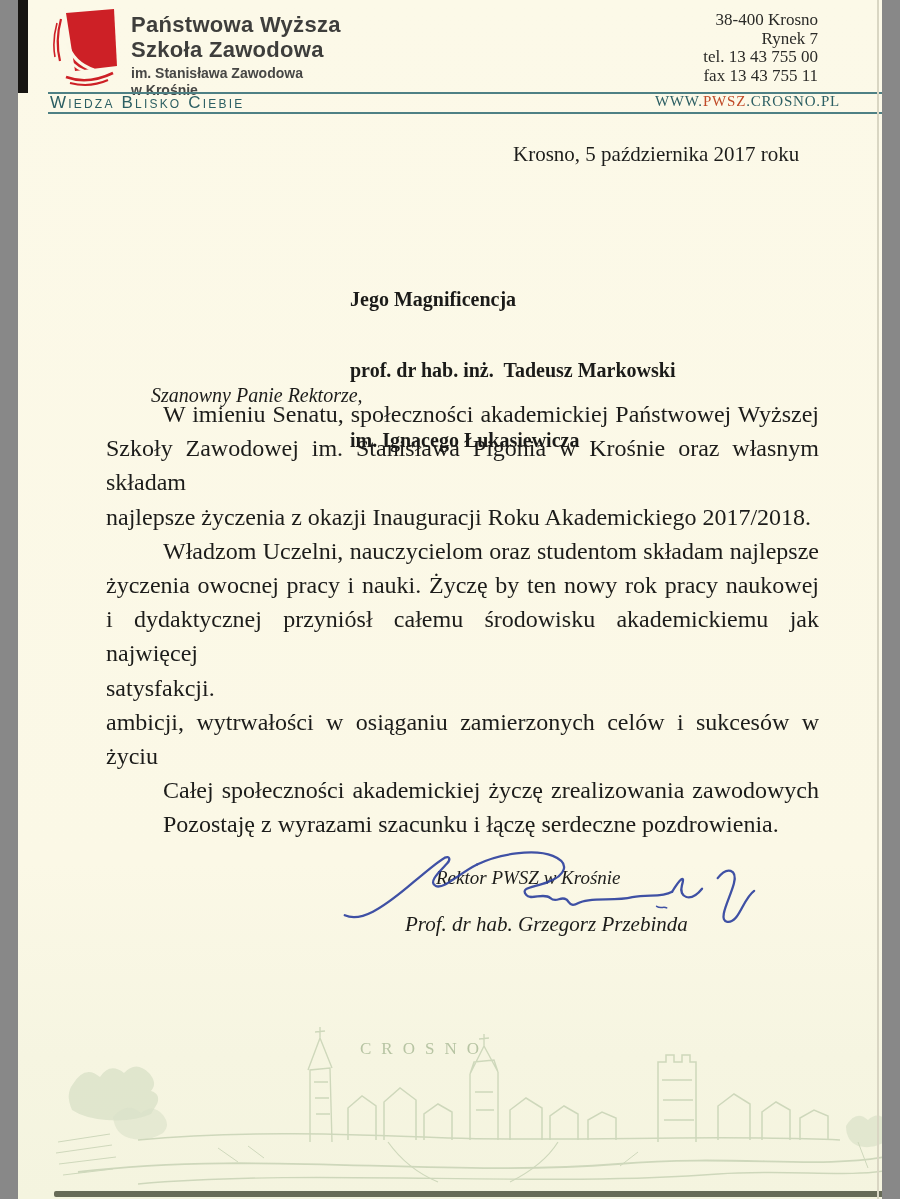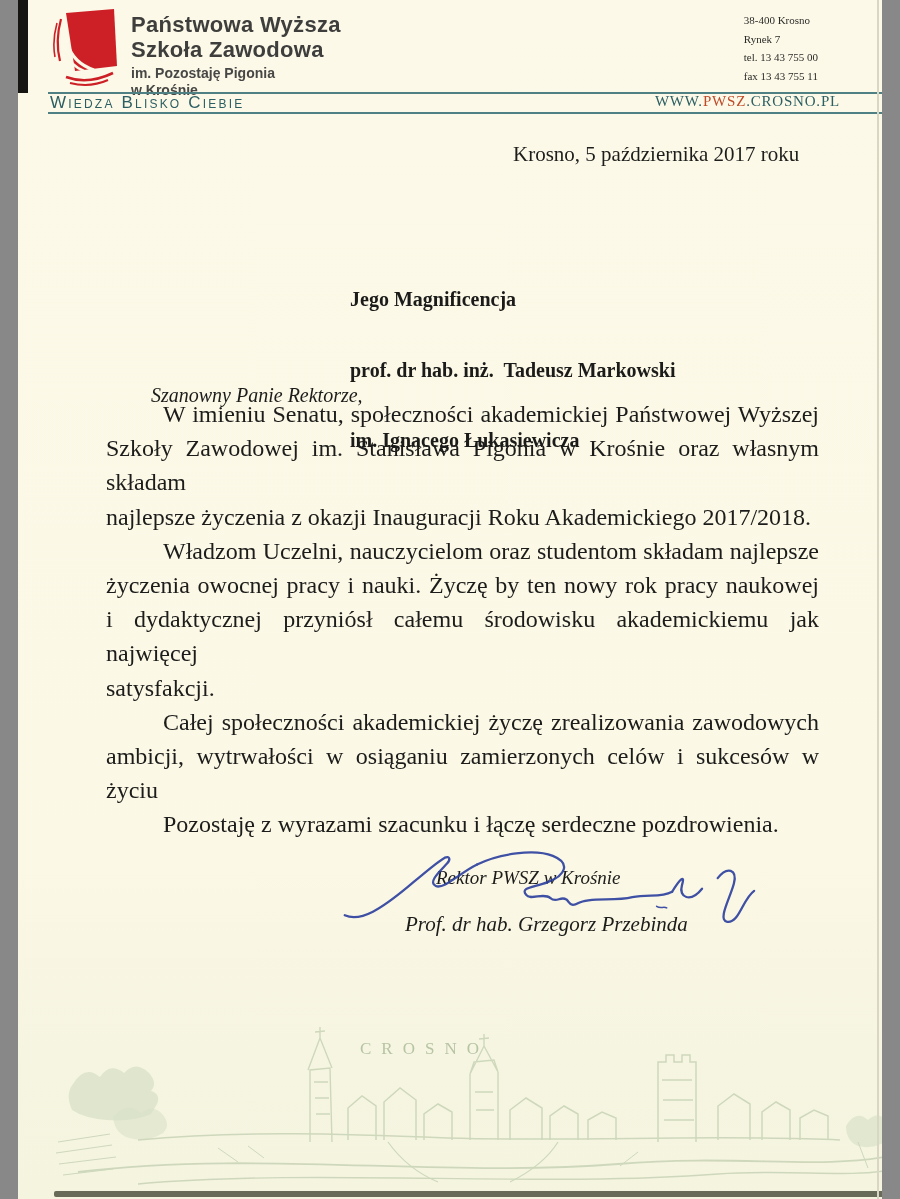--- a/index.html
+++ b/index.html
@@ -11,21 +11,21 @@
   
   .scan-strip{position:absolute;left:0;top:0;width:10px;height:93px;background:#171512;}
   .right-edge{position:absolute;right:3px;top:0;width:2px;height:1199px;background:#d9d6c3;}
   .bottom-bar{position:absolute;left:36px;top:1191px;width:832px;height:6px;background:#5a5e4b;border-radius:2px;opacity:.92;}
   
   .logo{position:absolute;left:34px;top:7px;width:66px;height:82px;}
   .school{position:absolute;left:113px;top:12px;font-family:"Liberation Sans",sans-serif;}
   .school-main{font-size:22px;line-height:25px;font-weight:bold;color:#3e3e3c;letter-spacing:.3px;}
   .school-sub{font-size:14px;line-height:16.5px;font-weight:600;color:#474745;}
   .school-sub.first{margin-top:3px;}
-  .contact{position:absolute;right:64px;top:11px;font-size:11px;line-height:18.5px;color:#2b2b28;}
+  .contact{position:absolute;right:64px;top:11px;text-align:right;font-size:17px;line-height:18.5px;color:#2b2b28;}
   .rule{position:absolute;left:30px;width:841px;height:2px;background:#4e8084;}
   .rule-top{top:92px;}
   .rule-bottom{top:112px;}
   .motto{
     position:absolute;left:32px;top:94px;font-family:Liberation Sans, sans-serif;
     font-variant-caps:small-caps;font-variant:small-caps;font-size:17px;line-height:17px;
     letter-spacing:2.2px;color:#2c5f63;
   }
   .website{position:absolute;right:42px;top:93px;font-size:15px;line-height:16px;letter-spacing:.8px;color:#2c5f63;}
   .website .hl{color:#c04a28;}
@@ -60,21 +60,21 @@
       <path d="M9,12 Q3,34 8,54" stroke="#cd2026" stroke-width="2.2" fill="none"></path>
       <path d="M5,16 Q0,34 3,50" stroke="#cd2026" stroke-width="1.6" fill="none"></path>
       <path d="M14,70 Q36,78 61,66" stroke="#cd2026" stroke-width="2.6" fill="none"></path>
       <path d="M18,76 Q38,81 56,73" stroke="#cd2026" stroke-width="2" fill="none"></path>
     </svg>
   </div>
 
   <div class="school">
     <div class="school-main">Państwowa Wyższa</div>
     <div class="school-main">Szkoła Zawodowa</div>
-    <div class="school-sub first">im. Pozostaję Pigonia</div>
+    <div class="school-sub first">im. Stanisława Zawodowa</div>
     <div class="school-sub">w Krośnie</div>
   </div>
 
   <div class="contact">
     <div>38-400 Krosno</div>
     <div>Rynek 7</div>
     <div>tel. 13 43 755 00</div>
     <div>fax 13 43 755 11</div>
   </div>
 
@@ -94,22 +94,22 @@
   <div class="salutation">Szanowny Panie Rektorze,</div>
 
   <div class="body-text">
     <div class="bline j indent">W imieniu Senatu, społeczności akademickiej Państwowej Wyższej</div>
     <div class="bline j">Szkoły Zawodowej im. Stanisława Pigonia w Krośnie oraz własnym składam</div>
     <div class="bline">najlepsze życzenia z okazji Inauguracji Roku Akademickiego 2017/2018.</div>
     <div class="bline j indent">Władzom Uczelni, nauczycielom oraz studentom składam najlepsze</div>
     <div class="bline j">życzenia owocnej pracy i nauki. Życzę by ten nowy rok pracy naukowej</div>
     <div class="bline j">i dydaktycznej przyniósł całemu środowisku akademickiemu jak najwięcej</div>
     <div class="bline">satysfakcji.</div>
+    <div class="bline j">ambicji, wytrwałości w osiąganiu zamierzonych celów i sukcesów w życiu</div>
     <div class="bline j indent">Całej społeczności akademickiej życzę zrealizowania zawodowych</div>
-    <div class="bline j">ambicji, wytrwałości w osiąganiu zamierzonych celów i sukcesów w życiu</div>
     <div class="bline indent">Pozostaję z wyrazami szacunku i łączę serdeczne pozdrowienia.</div>
   </div>
 
   <div class="sig-title">Rektor PWSZ w Krośnie</div>
 
   <svg class="sig-ink" viewBox="0 0 440 95">
     <g fill="none" stroke="#2b3f9e" stroke-width="2.3" stroke-linecap="round" opacity="0.9" transform="rotate(-2 220 50)">
       <path d="M14,68 C30,76 52,62 78,42 C92,31 108,18 116,14 C121,12 122,16 118,20 C110,28 98,38 106,42 C114,46 130,30 148,22"></path>
       <path d="M148,22 C170,12 206,8 224,16 C242,24 236,36 218,42 C204,47 190,46 196,54 C200,60 214,52 220,58"></path>
       <path d="M220,58 C226,64 230,56 236,60 C240,64 240,68 248,64 C260,58 284,64 302,60 C318,57 330,62 342,56"></path>

